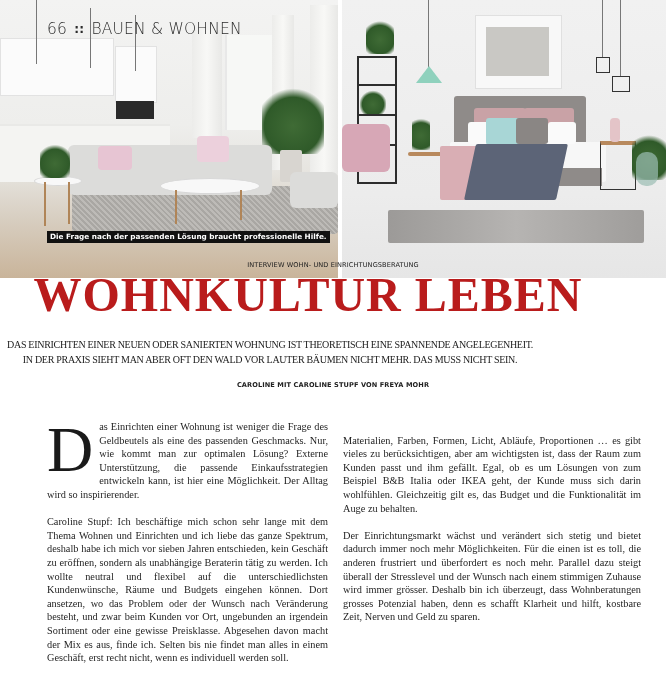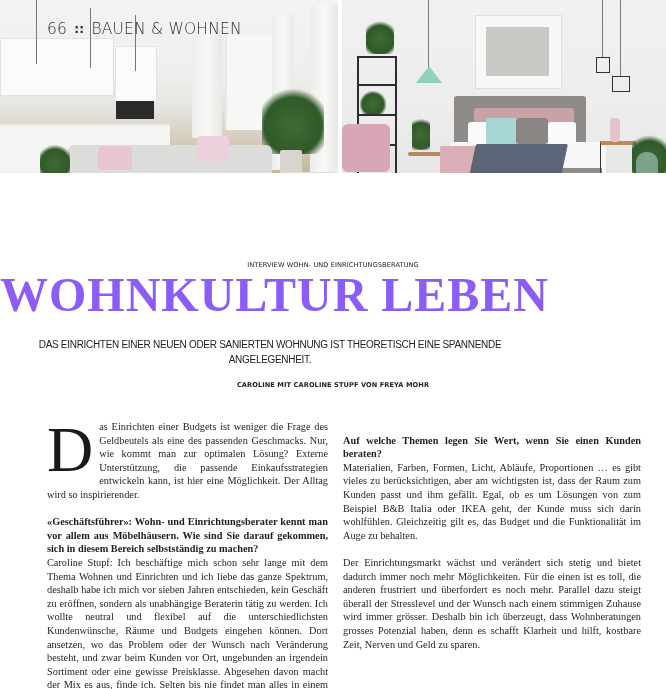--- a/index.html
+++ b/index.html
@@ -1,18 +1,18 @@
 <!DOCTYPE html>
 <html><head>
 <meta charset="utf-8">
 <style>
   html, body { margin: 0; padding: 0; background: #ffffff; }
   body { width: 666px; height: 689px; position: relative; overflow: hidden; font-family: "DejaVu Serif", serif; color: #1d1d1b; }
 
-  .photo { position: absolute; top: 0; height: 173px; overflow: hidden; }
+  .photo { position: absolute; top: 0; height: 278px; overflow: hidden; }
   .photo-left { left: 0; width: 338px;
     background: linear-gradient(180deg, #f3f3f2 0%, #eeeeec 45%, #e6e4df 62%, #d8cfc2 78%, #c9b49a 100%); }
   .photo-right { left: 342px; width: 324px;
     background: linear-gradient(180deg, #f1f1f1 0%, #ececec 70%, #e6e6e6 100%); }
 
   
   .cab { position: absolute; background: #fbfbfb; border: 1px solid #e2e2e2; }
   .window { position: absolute; background: #f7f8f6; border-left: 2px solid #e8e8e8; }
   .curtain { position: absolute; background: linear-gradient(90deg,#ececea,#f8f8f6,#e8e8e6); }
   .counter { position: absolute; background: #f4f4f2; border-top: 2px solid #e9e9e7; }
@@ -38,22 +38,22 @@
   .chair { position: absolute; background: #d7a7b6; border-radius: 6px; }
   .rug2 { position: absolute; background: linear-gradient(90deg,#9c9a98,#b6b4b2,#9f9d9b); border-radius: 2px; }
   .nightstand { position: absolute; border: 1.5px solid #333; border-top: 4px solid #b8895d; }
 
   .section-header { position: absolute; left: 47px; top: 20px; font-family: "DejaVu Sans", sans-serif; font-weight: 200; font-size: 15.5px; letter-spacing: 0.2px; color: #2b2b2b; white-space: nowrap; }
   .section-header .sep { font-weight: 700; font-size: 12px; margin: 0 2px; position: relative; top: -1px; }
 
   .caption { position: absolute; left: 47px; top: 231px; background: #111; color: #fff; font-family: "DejaVu Sans", sans-serif; font-weight: 700; font-size: 7.3px; padding: 1px 3px 1px 3px; white-space: nowrap; line-height: 10px; }
 
   .kicker { position: absolute; left: 0; width: 666px; top: 261px; text-align: center; font-family: "DejaVu Sans", sans-serif; font-size: 6.6px; letter-spacing: 0.1px; color: #222; }
-  .title { position: absolute; left: 0; width: 616px; top: 268px; text-align: left; font-family: "Liberation Serif", "DejaVu Serif", serif; font-weight: 700; font-size: 48px; letter-spacing: 1px; color: #8b5cf6; line-height: 54px; }
-  .lede { position: absolute; left: 0; width: 540px; top: 337px; text-align: center; font-family: Liberation Sans, sans-serif; font-size: 10px; line-height: 15px; color: #222; letter-spacing: -0.3px; }
+  .title { position: absolute; left: 0; width: 616px; top: 268px; text-align: center; font-family: "Liberation Serif", "DejaVu Serif", serif; font-weight: 700; font-size: 48px; letter-spacing: 1px; color: #b91c1c; line-height: 54px; }
+  .lede { position: absolute; left: 0; width: 540px; top: 337px; text-align: center; font-family: Liberation Serif, serif; font-size: 10px; line-height: 15px; color: #222; letter-spacing: -0.3px; }
   .byline { position: absolute; left: 0; width: 666px; top: 381px; text-align: center; font-family: "DejaVu Sans", sans-serif; font-weight: 700; font-size: 6.6px; color: #222; letter-spacing: 0.1px; }
 
   .col { position: absolute; top: 420px; font-family: "Liberation Serif", "DejaVu Serif", serif; font-size: 10.3px; line-height: 13.6px; color: #1e1e1e; text-align: justify; hyphens: manual; }
   .col-left { left: 47px; width: 281px; }
   .col-right { left: 343px; width: 298px; }
   .col p { margin: 0; }
   .col .gap { height: 13.6px; }
   .col .q { font-weight: 700; }
   .dropcap { float: left; font-family: "Liberation Serif", "DejaVu Serif", serif; font-size: 64px; line-height: 50px; margin: 5px 6px 0 0; color: #1a1a1a; }
 </style>
@@ -85,20 +85,21 @@
   <div class="table-top" style="left:34px;top:176px;width:46px;height:8px;"></div>
   <div class="leg" style="left:44px;top:182px;height:44px;"></div>
   <div class="leg" style="left:68px;top:182px;height:42px;"></div>
   <div class="plant" style="left:40px;top:142px;width:30px;height:36px;"></div>
 
   <div class="section-header">
     <span>66</span>
     <span class="sep">::</span>
     <span>BAUEN &amp; WOHNEN</span>
   </div>
+  <div class="caption">Die Frage nach der passenden Lösung braucht professionelle Hilfe.</div>
 </div>
 
 <div class="photo photo-right">
   <div class="frame" style="left:133px;top:15px;width:85px;height:72px;">
     <div class="frame-inner" style="left:10px;top:11px;width:63px;height:49px;"></div>
   </div>
   <div class="pendant" style="left:86px;top:0;height:68px;"></div>
   <div style="position:absolute;left:74px;top:66px;width:0;height:0;border-left:13px solid transparent;border-right:13px solid transparent;border-bottom:17px solid #8fd1bd;"></div>
   <div class="pendant" style="left:260px;top:0;height:58px;"></div>
   <div style="position:absolute;left:254px;top:57px;width:12px;height:14px;border:1.5px solid #333;"></div>
@@ -133,32 +134,31 @@
   <div class="plant" style="left:290px;top:130px;width:34px;height:50px;"></div>
   <div style="position:absolute;left:294px;top:152px;width:22px;height:34px;background:#9bbdb4;border-radius:10px;opacity:.7;"></div>
 
   <div class="rug2" style="left:46px;top:210px;width:256px;height:33px;"></div>
 </div>
 
 <div class="kicker">INTERVIEW WOHN- UND EINRICHTUNGSBERATUNG</div>
 <div class="title">WOHNKULTUR LEBEN</div>
 <div class="lede">
   <div>DAS EINRICHTEN EINER NEUEN ODER SANIERTEN WOHNUNG IST THEORETISCH EINE SPANNENDE ANGELEGENHEIT.</div>
+  <div>IN DER PRAXIS SIEHT MAN ABER OFT DEN WALD VOR LAUTER BÄUMEN NICHT MEHR. DAS MUSS NICHT SEIN.</div>
 </div>
 <div class="byline">CAROLINE MIT CAROLINE STUPF VON FREYA MOHR</div>
 
 <div class="col col-left">
   <p>
     <span class="dropcap">D</span>
-    <span>as Einrichten einer Budgets ist weniger die Frage des Geldbeutels als eine des passenden Geschmacks. Nur, wie kommt man zur optimalen Lösung? Externe Unterstützung, die passende Einkaufsstrategien entwickeln kann, ist hier eine Möglichkeit. Der Alltag wird so inspirierender.</span>
+    <span>as Einrichten einer Wohnung ist weniger die Frage des Geldbeutels als eine des passenden Geschmacks. Nur, wie kommt man zur optimalen Lösung? Externe Unterstützung, die passende Einkaufsstrategien entwickeln kann, ist hier eine Möglichkeit. Der Alltag wird so inspirierender.</span>
   </p>
   <div class="gap"></div>
-  <p class="q">«Geschäftsführer»: Wohn- und Einrichtungsberater kennt man vor allem aus Möbelhäusern. Wie sind Sie darauf gekommen, sich in diesem Bereich selbstständig zu machen?</p>
   <p>Caroline Stupf: Ich beschäftige mich schon sehr lange mit dem Thema Wohnen und Einrichten und ich liebe das ganze Spektrum, deshalb habe ich mich vor sieben Jahren entschieden, kein Geschäft zu eröffnen, sondern als unabhängige Beraterin tätig zu werden. Ich wollte neutral und flexibel auf die unterschiedlichsten Kundenwünsche, Räume und Budgets ein­gehen können. Dort ansetzen, wo das Problem oder der Wunsch nach Veränderung besteht, und zwar beim Kunden vor Ort, ungebunden an irgendein Sortiment oder eine gewisse Preisklasse. Abgesehen davon macht der Mix es aus, finde ich. Selten bis nie findet man alles in einem Geschäft, erst recht nicht, wenn es individuell werden soll.</p>
 </div>
 
 <div class="col col-right">
   <div class="gap"></div>
-  <p class="q">Auf welche Themen legen Sie Wert, wenn Sie einen Kunden beraten?</p>
   <p>Materialien, Farben, Formen, Licht, Abläufe, Proportionen … es gibt vieles zu berücksichtigen, aber am wichtigsten ist, dass der Raum zum Kunden passt und ihm gefällt. Egal, ob es um Lösungen von zum Beispiel B&amp;B Italia oder IKEA geht, der Kunde muss sich darin wohlfühlen. Gleichzeitig gilt es, das Budget und die Funktionalität im Auge zu behalten.</p>
   <div class="gap"></div>
   <p>Der Einrichtungsmarkt wächst und verändert sich stetig und bietet dadurch immer noch mehr Möglichkeiten. Für die einen ist es toll, die anderen frustriert und überfordert es noch mehr. Parallel dazu steigt überall der Stresslevel und der Wunsch nach einem stimmigen Zuhause wird immer grösser. Deshalb bin ich überzeugt, dass Wohnberatungen grosses Potenzial haben, denn es schafft Klarheit und hilft, kostbare Zeit, Nerven und Geld zu sparen.</p>
 </div>
 
 </body></html>

